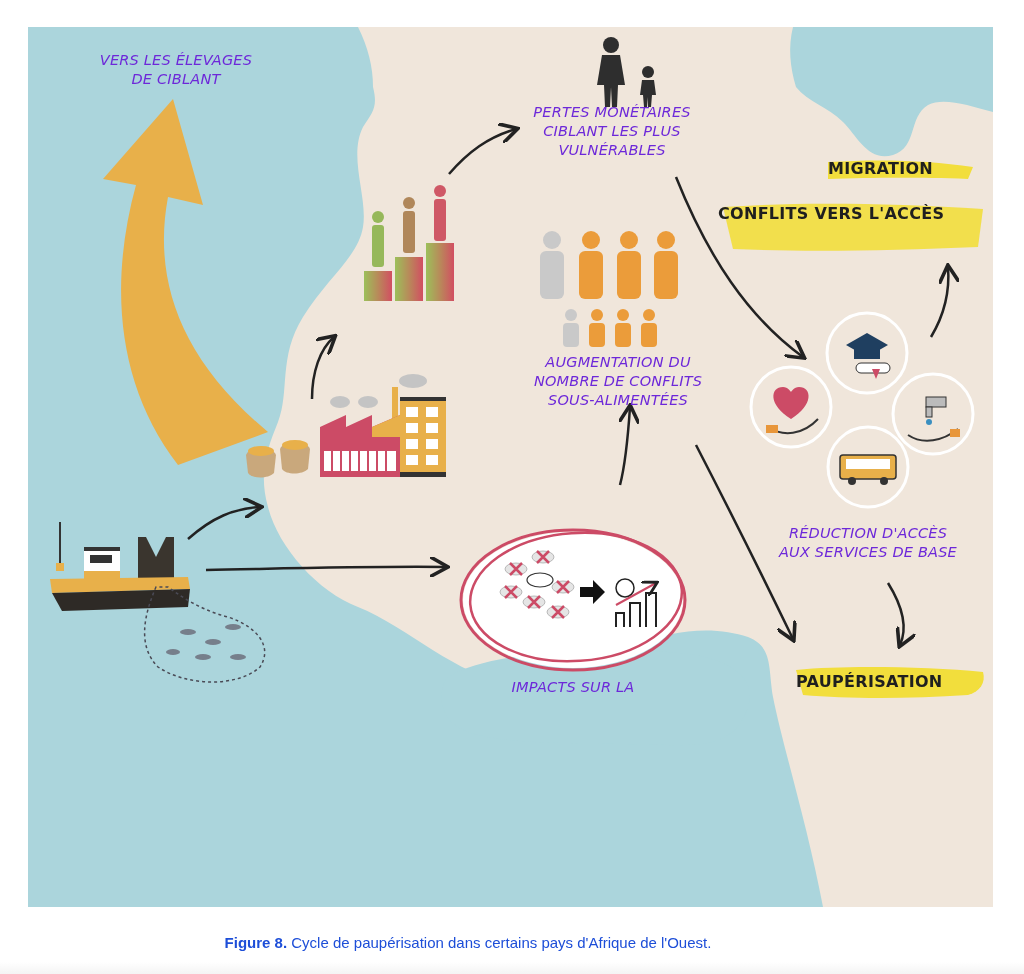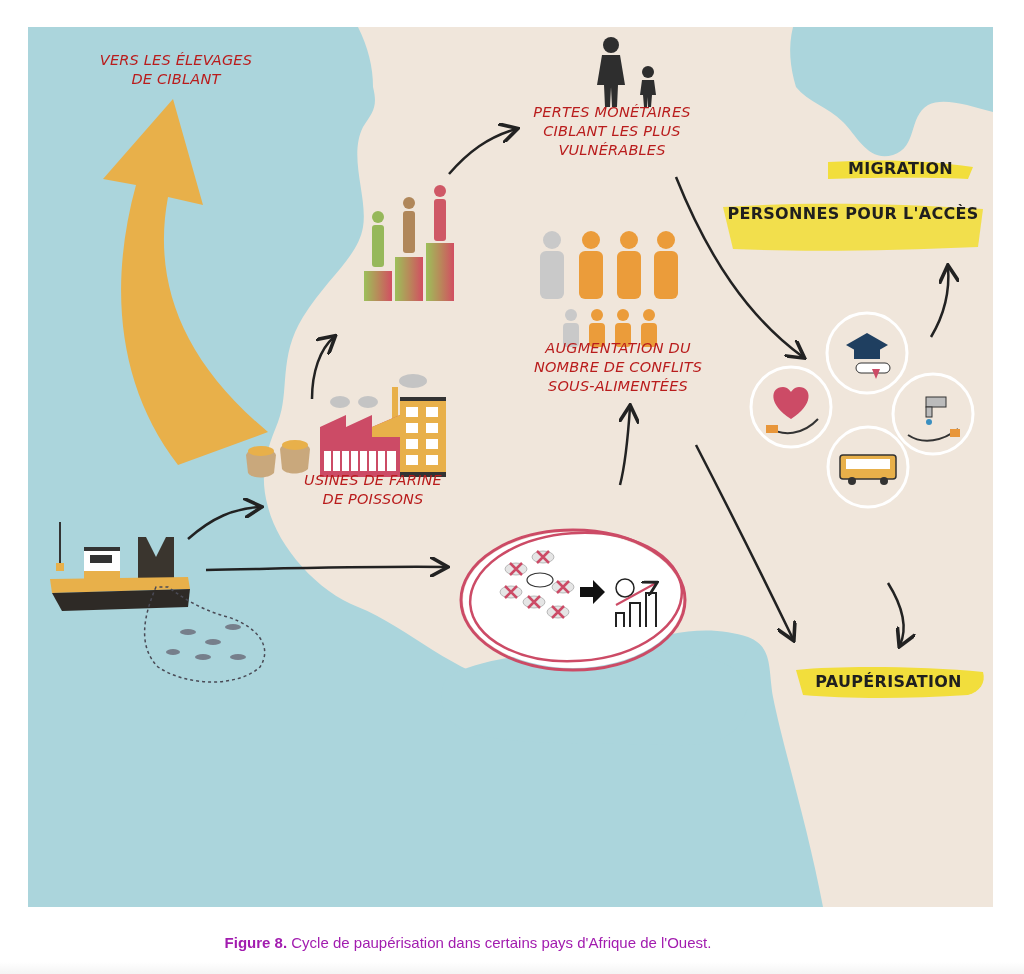--- a/index.html
+++ b/index.html
@@ -1,21 +1,21 @@
 <!DOCTYPE html>
 <html><head>
 <meta charset="utf-8">
 <style>
   html, body { margin:0; padding:0; background:#ffffff; }
   body { width:1024px; height:974px; position:relative; overflow:hidden; font-family:"Liberation Sans", sans-serif; }
   #figure { position:absolute; left:28px; top:27px; width:965px; height:880px; overflow:hidden; background:#abd5dc; }
   #figure svg.bg { position:absolute; left:0; top:0; }
-  .lbl { position:absolute; font-family:"DejaVu Sans", sans-serif; font-style:italic; color:#b91c1c; font-size:14.5px; line-height:19px; text-align:center; letter-spacing:0.2px; white-space:nowrap; }
-  .hl { position:absolute; font-family:"DejaVu Sans", sans-serif; font-weight:bold; color:#1f1f1f; font-size:16px; line-height:20px; text-align:center; white-space:nowrap; letter-spacing:0.3px; }
-  #caption { position:absolute; left:0; top:934px; width:936px; text-align:center; font-family:"Liberation Sans", sans-serif; font-size:15px; color:#a21caf; }
+  .lbl { position:absolute; font-family:"DejaVu Sans", sans-serif; font-style:italic; color:#6d28d9; font-size:14.5px; line-height:19px; text-align:center; letter-spacing:0.2px; white-space:nowrap; }
+  .hl { position:absolute; font-family:"DejaVu Sans", sans-serif; font-weight:bold; color:#1f1f1f; font-size:16px; line-height:20px; white-space:nowrap; letter-spacing:0.3px; }
+  #caption { position:absolute; left:0; top:934px; width:936px; text-align:center; font-family:"Liberation Sans", sans-serif; font-size:15px; color:#1d4ed8; }
   #caption b { font-weight:bold; }
   .bottom-fade { position:absolute; left:0; top:962px; width:1024px; height:12px; background:linear-gradient(#fff,#f4f4f4); }
 </style>
 </head>
 <body>
 
 <div id="figure">
   <svg class="bg" width="965" height="880" viewBox="0 0 965 880">
     <defs>
       <linearGradient id="podGrad" x1="0" x2="1" y1="0" y2="0">
@@ -224,39 +224,40 @@
     <div>DE CIBLANT</div>
   </div>
 
   <div class="lbl" style="left:484px;top:76px;width:200px;">
     <div>PERTES MONÉTAIRES</div>
     <div>CIBLANT LES PLUS</div>
     <div>VULNÉRABLES</div>
   </div>
 
 
-  <div class="lbl" style="left:480px;top:312px;width:220px;">
+  <div class="lbl" style="left:480px;top:326px;width:220px;">
     <div>AUGMENTATION DU</div>
     <div>NOMBRE DE CONFLITS</div>
     <div>SOUS-ALIMENTÉES</div>
   </div>
 
-  <div class="lbl" style="left:260px;top:444px;width:170px;">
-    <div>USINES DE FARINE</div>
-    <div>DE POISSONS</div>
-  </div>
 
   <div class="lbl" style="left:440px;top:651px;width:210px;">
-  </div>
-
+    <div>IMPACTS SUR LA</div>
+  </div>
+
+  <div class="lbl" style="left:740px;top:497px;width:200px;">
+    <div>RÉDUCTION D'ACCÈS</div>
+    <div>AUX SERVICES DE BASE</div>
+  </div>
 
   <div class="hl" style="left:800px;top:132px;width:145px;">MIGRATION</div>
 
   <div class="hl" style="left:690px;top:177px;width:270px;">
-    <div>PERSONNES POUR L'ACCÈS</div>
+    <div>CONFLITS VERS L'ACCÈS</div>
   </div>
 
   <div class="hl" style="left:768px;top:645px;width:185px;">PAUPÉRISATION</div>
 </div>
 
 <div id="caption">
   <b>Figure 8.</b><span> Cycle de paupérisation dans certains pays d'Afrique de l'Ouest.</span>
 </div>
 <div class="bottom-fade"></div>
 

